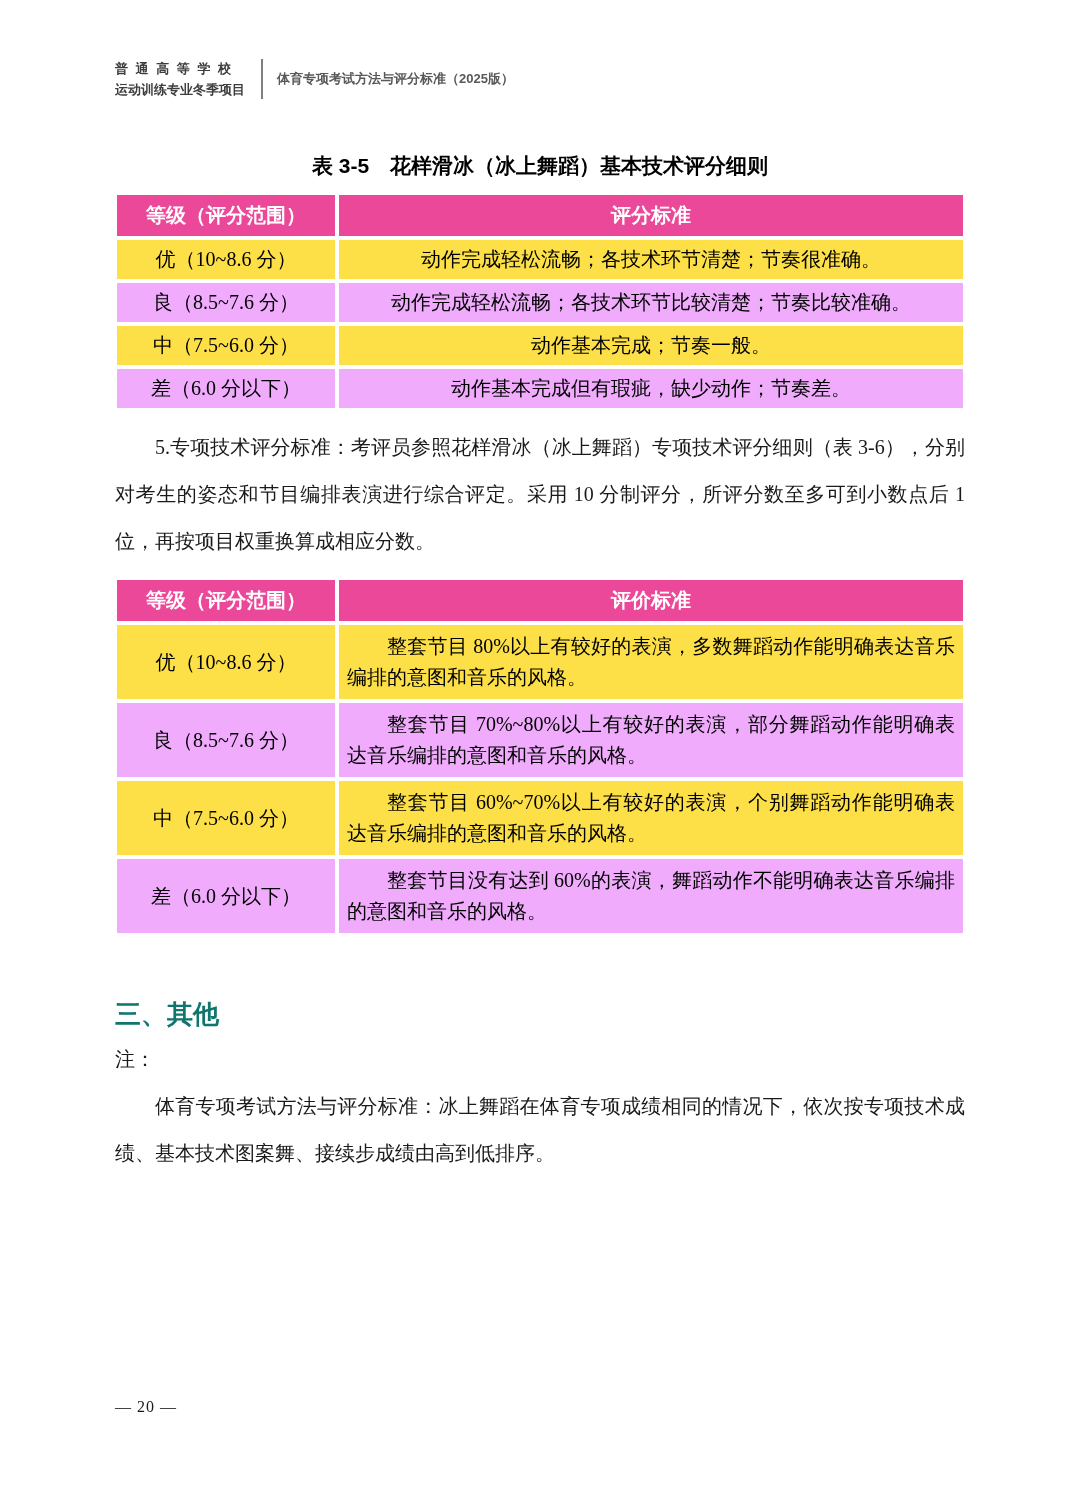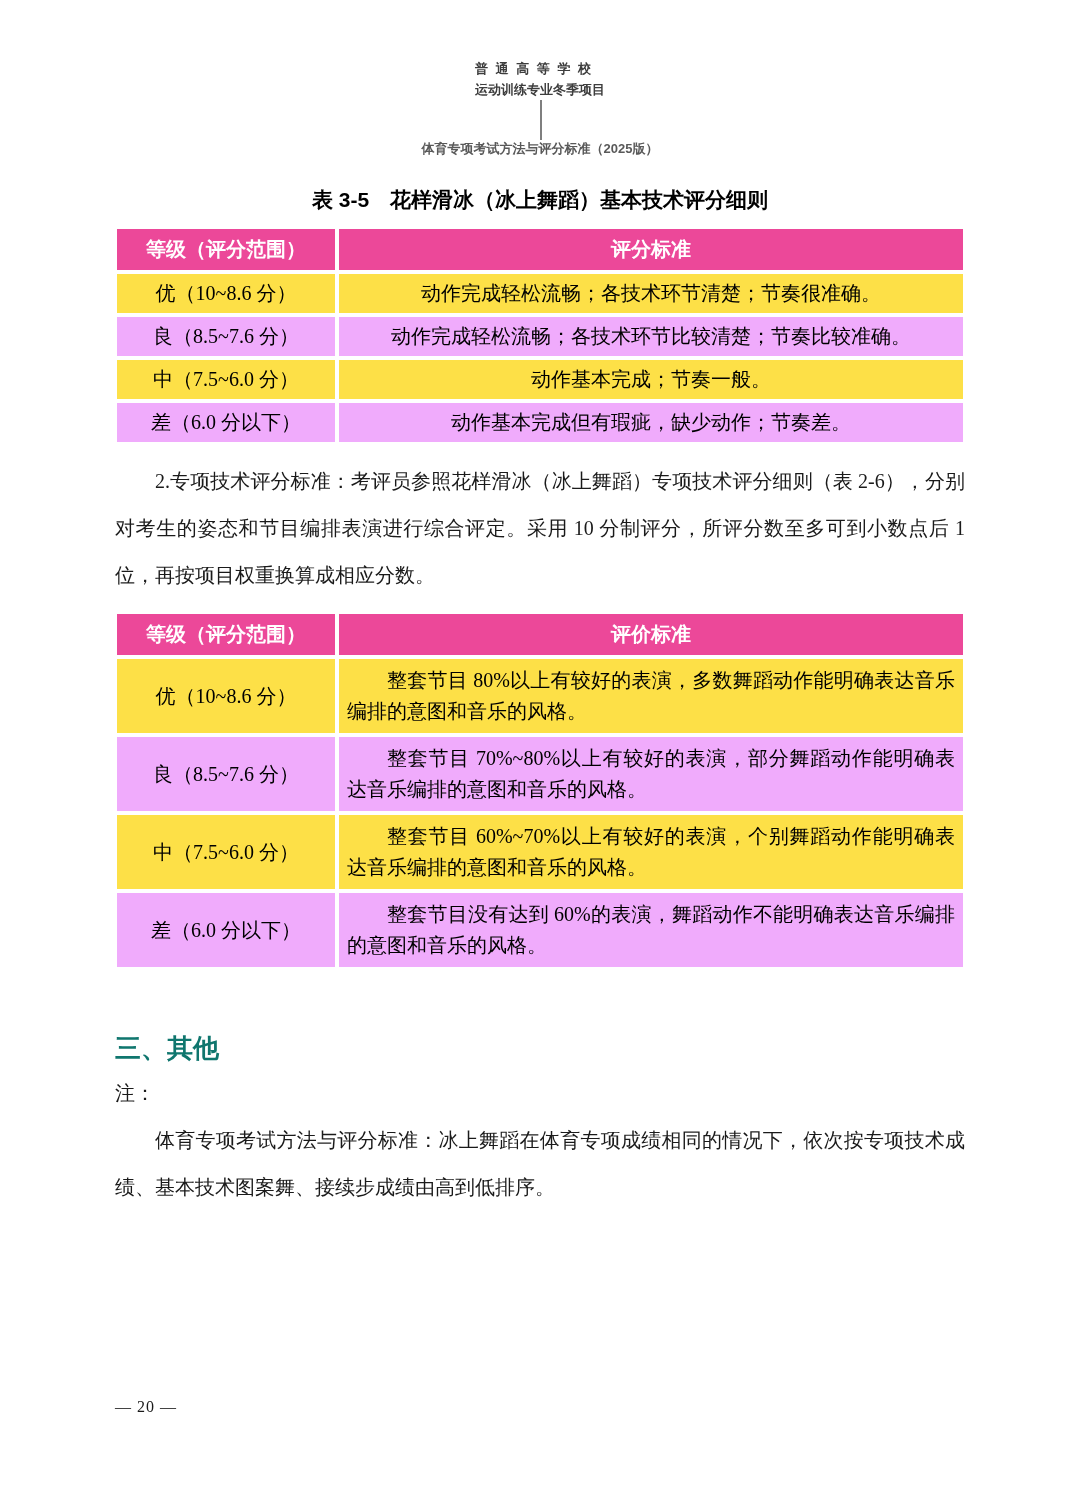--- a/index.html
+++ b/index.html
@@ -16,21 +16,20 @@
     padding: 58px 115px 0 115px;
     font-family: "Liberation Serif", serif;
     color: #1a1a1a;
     overflow: hidden;
   }
 
   
   .page-header {
     display: flex;
     align-items: center;
-    flex-direction: column;
   }
   .ph-left {
     font-family: "Liberation Sans", sans-serif;
     font-weight: bold;
     font-size: 13px;
     line-height: 21px;
     color: #3d3d3d;
   }
   .ph-left .line1 { letter-spacing: 2px; }
   .ph-divider {
@@ -41,21 +40,21 @@
   }
   .ph-right {
     font-family: "Liberation Sans", sans-serif;
     font-weight: bold;
     font-size: 13px;
     color: #595959;
   }
 
   
   .table-title {
-    margin-top: 28px;
+    margin-top: 52px;
     text-align: center;
     font-family: "Liberation Sans", sans-serif;
     font-weight: bold;
     font-size: 21px;
     color: #000000;
   }
   .table-title.second { margin-top: 48px; }
 
   
   table.doc-table {
@@ -172,21 +171,21 @@
         <td class="grade-cell">中（7.5~6.0 分）</td>
         <td class="criteria-center">动作基本完成；节奏一般。</td>
       </tr>
       <tr class="row-dark">
         <td class="grade-cell">差（6.0 分以下）</td>
         <td class="criteria-center">动作基本完成但有瑕疵，缺少动作；节奏差。</td>
       </tr>
     </tbody>
   </table>
 
-  <p class="body-para para-special">2.专项技术评分标准：考评员参照花样滑冰（冰上舞蹈）专项技术评分细则（表 2-6），分别对考生的姿态和节目编排表演进行综合评定。采用 10 分制评分，所评分数至多可到小数点后 1 位，再按项目权重换算成相应分数。</p>
+  <p class="body-para para-special">5.专项技术评分标准：考评员参照花样滑冰（冰上舞蹈）专项技术评分细则（表 3-6），分别对考生的姿态和节目编排表演进行综合评定。采用 10 分制评分，所评分数至多可到小数点后 1 位，再按项目权重换算成相应分数。</p>
 
 
   <table class="doc-table">
     <colgroup>
         <col class="col-grade">
         <col>
       </colgroup>
     <thead>
       <tr>
         <th>等级（评分范围）</th>

